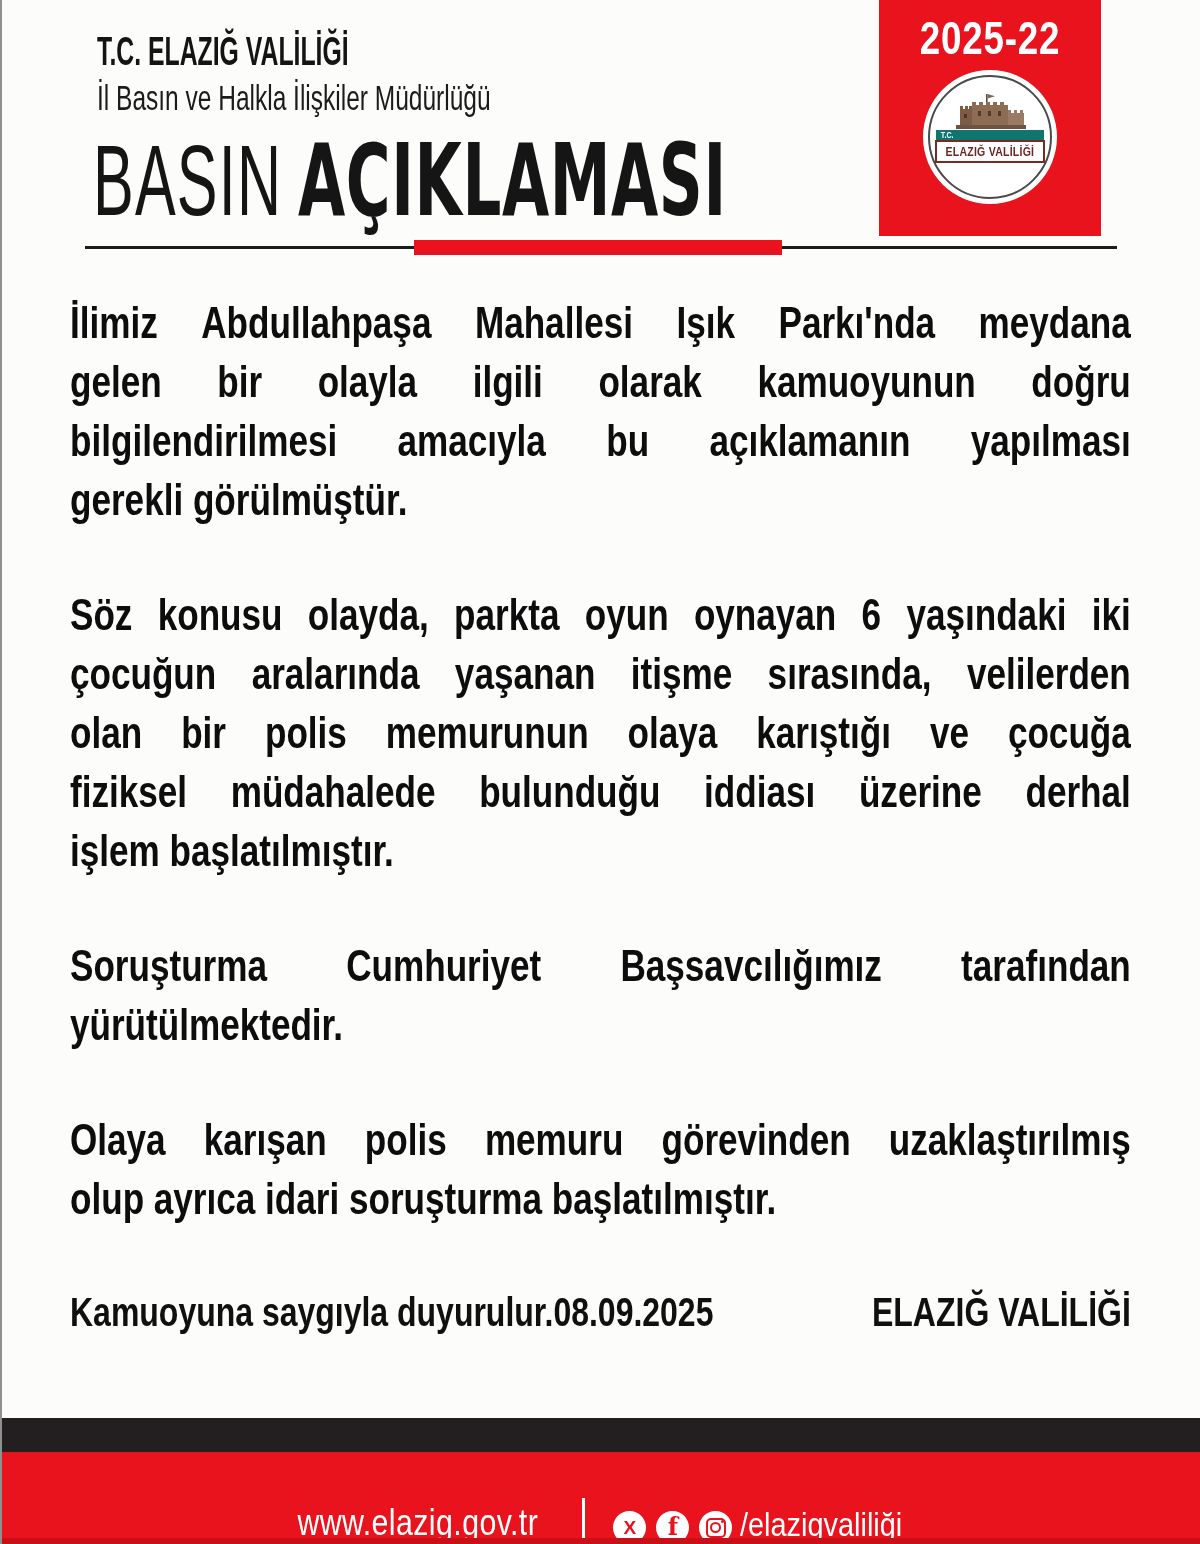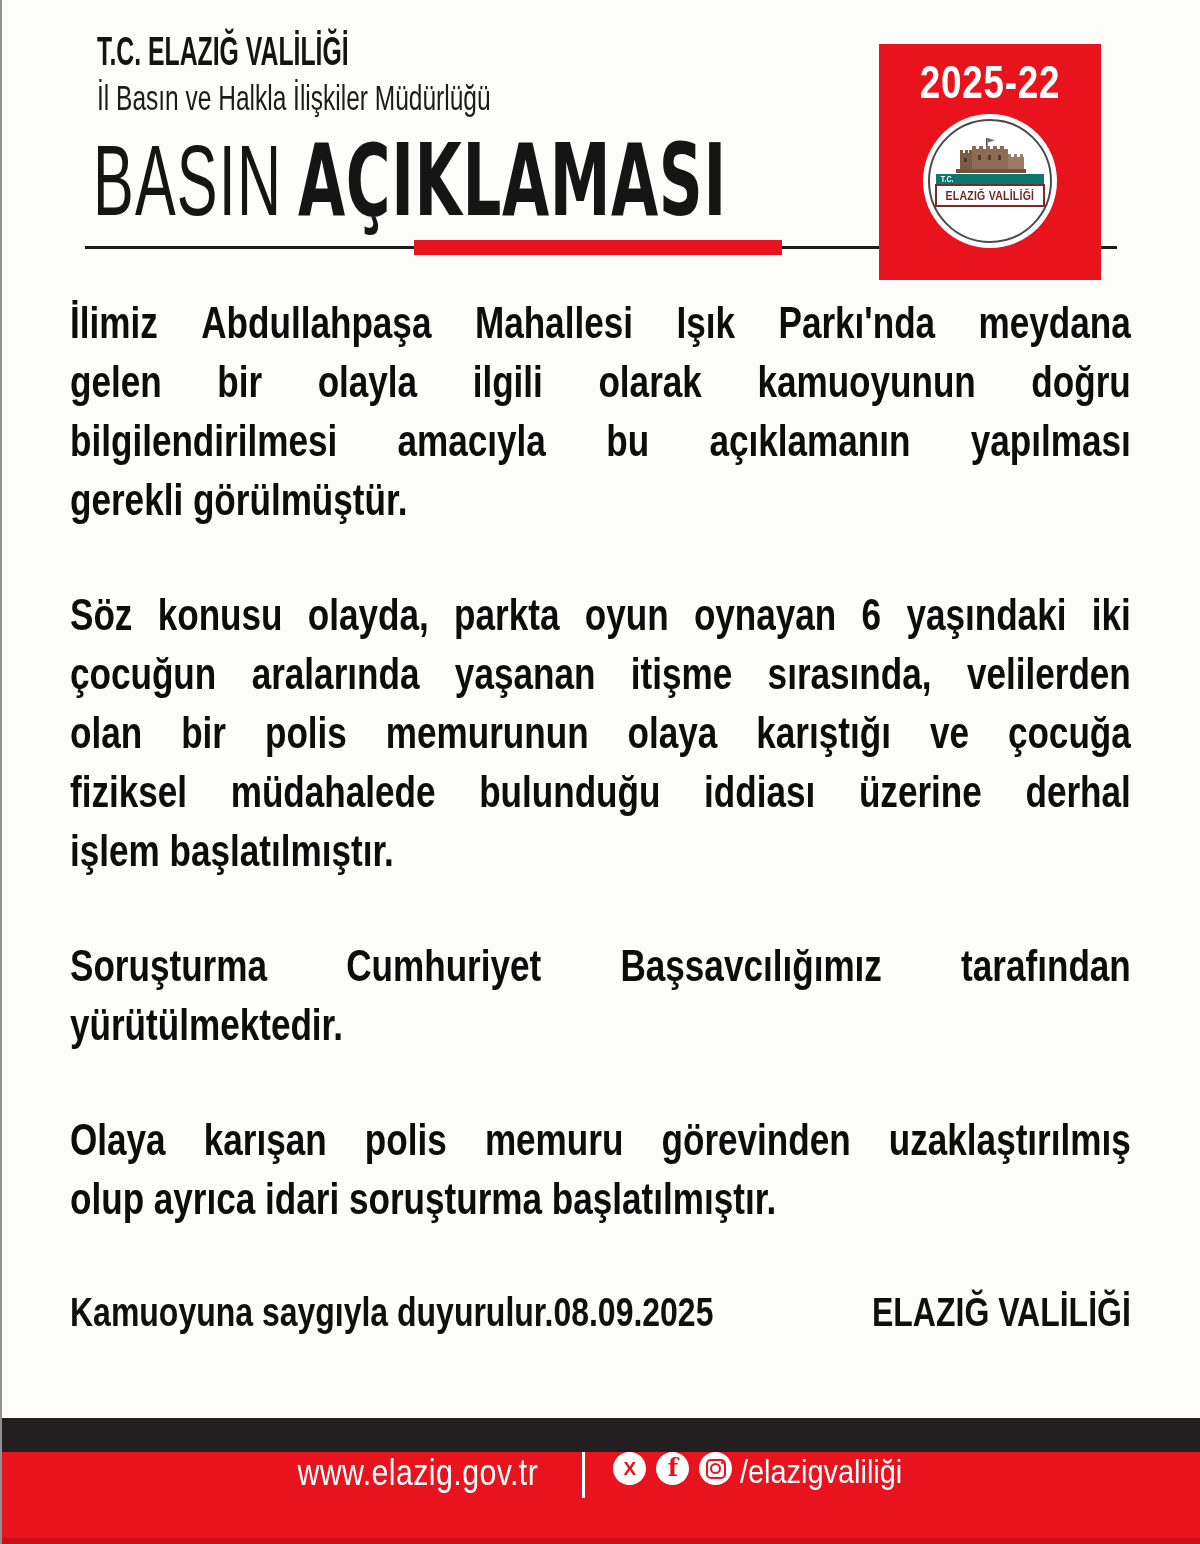--- a/index.html
+++ b/index.html
@@ -25,21 +25,21 @@
   .title{
     position:absolute; left:91px; top:130px; font-size:100px; line-height:100px;
     color:#151515; white-space:nowrap;
     transform:scaleX(.61); transform-origin:left top;
   }
   .title .w1{font-weight:400; letter-spacing:2px;}
   .title .w2{font-weight:700; font-family:"DejaVu Sans", sans-serif; margin-left:26px; letter-spacing:1px;}
   .rule{position:absolute; left:83px; top:246px; width:1032px; height:3px; background:#1c1c1c;}
   .rule-red{position:absolute; left:412px; top:240px; width:368px; height:15px; background:#e8131d; z-index:2;}
   
-  .badge{position:absolute; left:877px; top:0; width:222px; height:236px; background:#e8131d;margin-top:44px;}
+  .badge{position:absolute; left:877px; top:0; width:222px; height:236px; background:#e8131d;}
   .badge-num{
     margin-top:13px; text-align:center; color:#ffffff; font-size:46px; line-height:50px;
     font-weight:700; letter-spacing:1px; transform:scaleX(.8); transform-origin:center top;
   }
   .logo-circle{position:absolute; left:44px; top:70px; width:134px; height:134px; background:#ffffff; border-radius:50%;}
   .logo-ring{position:absolute; left:5px; top:5px; right:5px; bottom:5px; border:2px solid #4a4a4a; border-radius:50%;}
   .logo-castle{position:absolute; left:50%; top:22px; transform:translateX(-50%);}
   .logo-bar{position:absolute; left:13px; top:60px; width:108px; height:10px; background:#0f766e;}
   .logo-tc{color:#fff; font-size:9px; line-height:10px; font-weight:700; padding-left:6px;
     transform:scaleX(.8); transform-origin:left center; white-space:nowrap;}
@@ -59,21 +59,21 @@
   .closing{
     position:absolute; left:68px; top:1286px; width:1360px;
     transform:scaleX(.78); transform-origin:left top;
     display:flex; justify-content:space-between;
     font-size:41px; line-height:53px; font-weight:700; color:#101010; white-space:nowrap;
   }
   
   .bar-dark{position:absolute; left:0; top:1418px; width:100%; height:34px; background:#231f20;}
   .bar-red{
     position:absolute; left:0; top:1452px; width:100%; height:92px; background:#e8131d;
-    display:flex; align-items:flex-start; justify-content:center;
+    display:flex; align-items:flex-end; justify-content:center;
   }
   .bar-red-edge{position:absolute; left:0; bottom:0; width:100%; height:6px; background:#c91018;}
   .site{color:#fff; font-size:37px; font-weight:400; letter-spacing:.5px; white-space:nowrap;
     transform:scaleX(.82); transform-origin:center center;}
   .sep{width:3px; height:46px; background:#ffffff; margin:0 28px 0 18px;}
   .icons{display:flex; align-items:center; gap:10px;}
   .icon-circle{width:33px; height:33px; border-radius:50%; background:#ffffff;
     display:flex; align-items:center; justify-content:center; color:#e8131d;}
   .glyph-x{font-size:19px; font-weight:700; line-height:1;}
   .glyph-f{font-family:"DejaVu Serif", serif; font-size:24px; font-weight:700; line-height:1; margin-top:-2px;}

